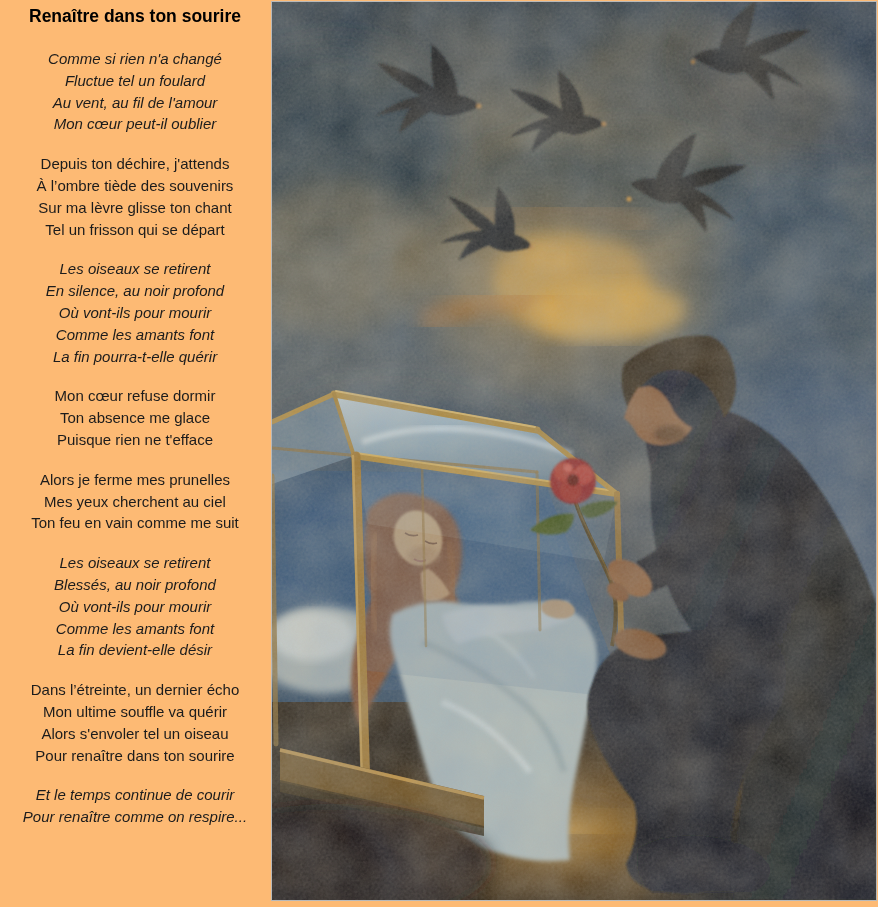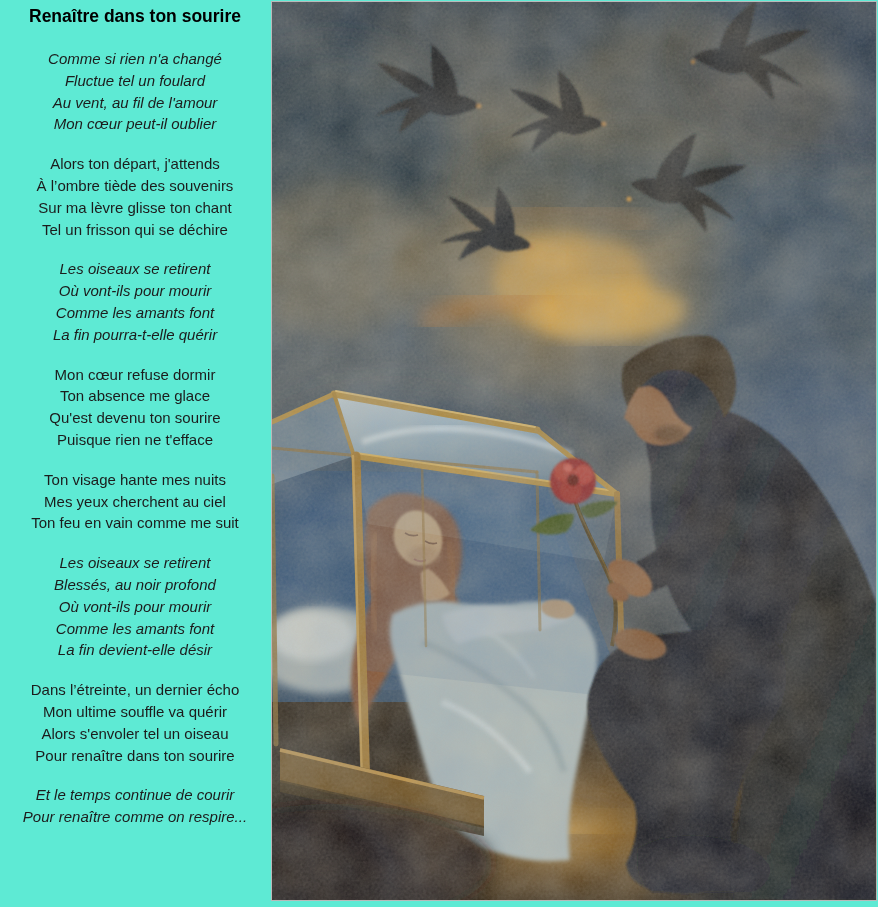--- a/index.html
+++ b/index.html
@@ -1,16 +1,16 @@
 <!DOCTYPE html>
 <html><head>
 <meta charset="utf-8">
 <style>
   html,body{margin:0;padding:0;background:#ffffff;}
-  #app{position:relative;width:878px;height:907px;background:#5eead4;overflow:hidden;
+  #app{position:relative;width:878px;height:907px;background:#fdba74;overflow:hidden;
        font-family:"Liberation Sans", sans-serif;}
   .poem{position:absolute;left:0;top:0;width:270px;padding-top:2px;text-align:center;color:#1a1a1a;}
   .poem h1{font-size:17.5px;line-height:24px;margin:2px 6px 20px;font-weight:bold;color:#000;}
   .stanza{margin:0 0 18px;font-size:15px;line-height:21.8px;font-weight:500;color:#1c1c1c;}
   .stanza.italic{font-style:italic;}
   .line{white-space:nowrap;}
   .painting{position:absolute;left:271px;top:1px;width:606px;height:900px;
             border:1px solid #b9b9b9;box-sizing:border-box;background:#3a4650;}
   .painting svg{display:block;width:604px;height:898px;}
 </style>
@@ -21,39 +21,39 @@
 <div class="poem">
   <h1>Renaître dans ton sourire</h1>
   <div id="stanzas">
         <div class="stanza italic">
           <div class="line">Comme si rien n'a changé</div>
           <div class="line">Fluctue tel un foulard</div>
           <div class="line">Au vent, au fil de l'amour</div>
           <div class="line">Mon cœur peut-il oublier</div>
         </div>
         <div class="stanza ">
-          <div class="line">Alors ton départ, j'attends</div>
+          <div class="line">Depuis ton déchire, j'attends</div>
           <div class="line">À l’ombre tiède des souvenirs</div>
           <div class="line">Sur ma lèvre glisse ton chant</div>
-          <div class="line">Tel un frisson qui se déchire</div>
+          <div class="line">Tel un frisson qui se départ</div>
         </div>
         <div class="stanza italic">
           <div class="line">Les oiseaux se retirent</div>
+          <div class="line">En silence, au noir profond</div>
           <div class="line">Où vont-ils pour mourir</div>
           <div class="line">Comme les amants font</div>
           <div class="line">La fin pourra-t-elle quérir</div>
         </div>
         <div class="stanza ">
           <div class="line">Mon cœur refuse dormir</div>
           <div class="line">Ton absence me glace</div>
-          <div class="line">Qu'est devenu ton sourire</div>
           <div class="line">Puisque rien ne t'efface</div>
         </div>
         <div class="stanza ">
-          <div class="line">Ton visage hante mes nuits</div>
+          <div class="line">Alors je ferme mes prunelles</div>
           <div class="line">Mes yeux cherchent au ciel</div>
           <div class="line">Ton feu en vain comme me suit</div>
         </div>
         <div class="stanza italic">
           <div class="line">Les oiseaux se retirent</div>
           <div class="line">Blessés, au noir profond</div>
           <div class="line">Où vont-ils pour mourir</div>
           <div class="line">Comme les amants font</div>
           <div class="line">La fin devient-elle désir</div>
         </div>

